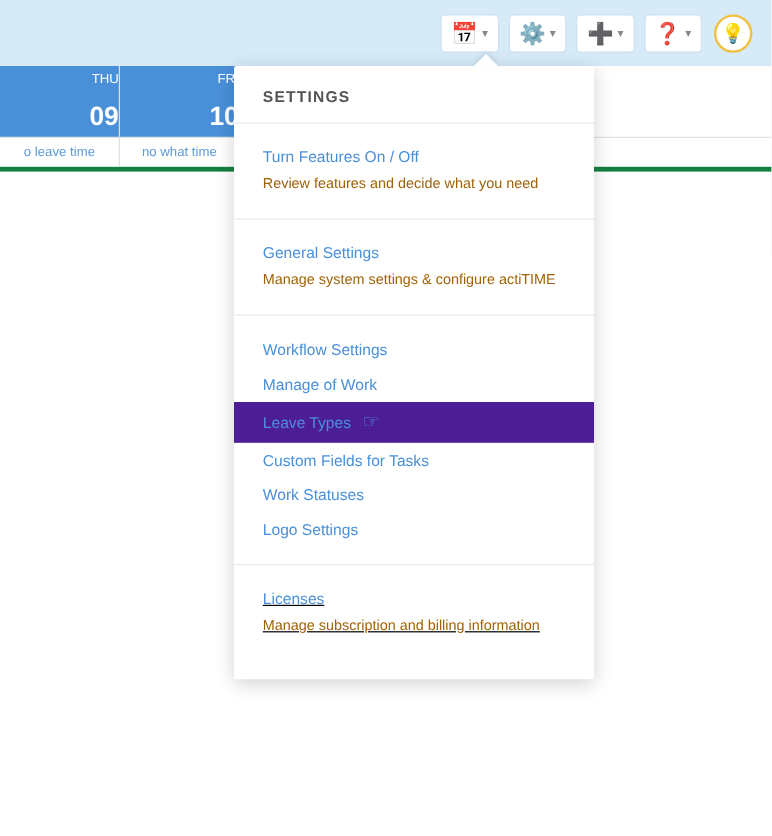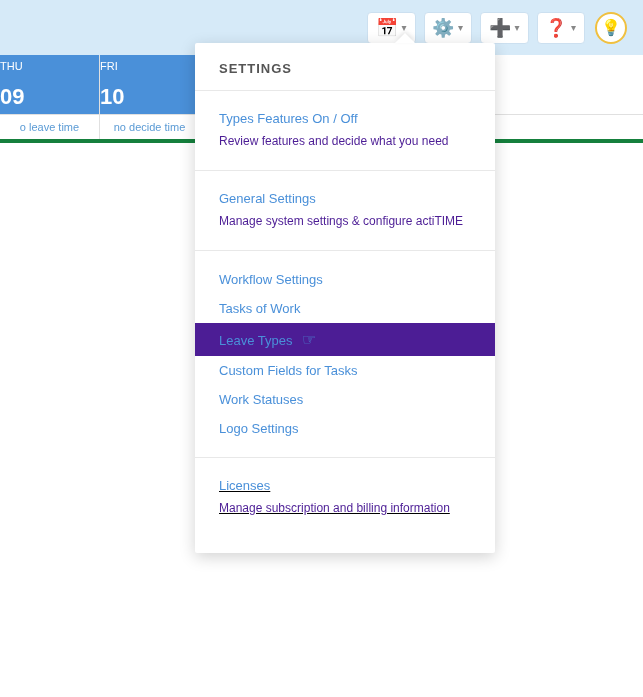--- a/index.html
+++ b/index.html
@@ -78,21 +78,21 @@
       border-bottom: 1px solid #e0e0e0;
       height: 60px;
       margin-top: 0;
     }
 
     .cal-day-col {
       width: 100px;
       border-right: 1px solid #e0e0e0;
       display: flex;
       flex-direction: column;
-      align-items: flex-start;
+      align-items: flex-end;
       justify-content: center;
       font-size: 12px;
     }
 
     .cal-day-col.active {
       background: #4a90d9;
       color: #fff;
     }
 
     .cal-day-col .day-name {
@@ -118,21 +118,21 @@
       display: flex;
       align-items: center;
       justify-content: center;
       font-size: 11px;
       color: #5b9bd5;
     }
 
     
     .dropdown-overlay {
       position: absolute;
-      top: 43px;
+      top: 55px;
       left: 195px;
       width: 300px;
       background: #fff;
       box-shadow: 0 4px 16px rgba(0,0,0,0.18);
       border-radius: 2px;
       z-index: 100;
       padding-bottom: 16px;
     }
 
     
@@ -170,21 +170,21 @@
     .menu-item-main {
       padding: 6px 24px;
       font-size: 13px;
       color: #4a90d9;
       cursor: pointer;
     }
 
     .menu-item-sub {
       padding: 2px 24px 8px;
       font-size: 12px;
-      color: #4c1d95;
+      color: #a16207;
     }
 
     .menu-item-link {
       display: block;
       padding: 7px 24px;
       font-size: 13px;
       color: #4a90d9;
       cursor: pointer;
       text-decoration: none;
     }
@@ -235,41 +235,41 @@
     </div>
     <div class="cal-day-col active">
       <span class="day-name">Fri</span>
       <span class="day-num">10</span>
     </div>
     <div class="cal-day-col">
     </div>
   </div>
   <div class="cal-leave-row">
     <div class="cal-leave-cell">o leave time</div>
-    <div class="cal-leave-cell">no decide time</div>
+    <div class="cal-leave-cell">no what time</div>
     <div class="cal-leave-cell">no</div>
   </div>
 </div>
 
 <div class="dropdown-overlay">
   <div class="dropdown-title">SETTINGS</div>
 
   <div class="dropdown-section">
-    <div class="menu-item-main">Types Features On / Off</div>
+    <div class="menu-item-main">Turn Features On / Off</div>
     <div class="menu-item-sub">Review features and decide what you need</div>
   </div>
 
   <div class="dropdown-section">
     <div class="menu-item-main">General Settings</div>
     <div class="menu-item-sub">Manage system settings &amp; configure actiTIME</div>
   </div>
 
   <div class="dropdown-section">
     <a class="menu-item-link">Workflow Settings</a>
-    <a class="menu-item-link">Tasks of Work</a>
+    <a class="menu-item-link">Manage of Work</a>
     <a class="menu-item-link active">Leave Types <span class="cursor-indicator">☞</span></a>
     <a class="menu-item-link">Custom Fields for Tasks</a>
     <a class="menu-item-link">Work Statuses</a>
     <a class="menu-item-link">Logo Settings</a>
   </div>
 
   <div class="dropdown-section">
     <div class="menu-item-main">Licenses</div>
     <div class="menu-item-sub">Manage subscription and billing information</div>
   </div>

